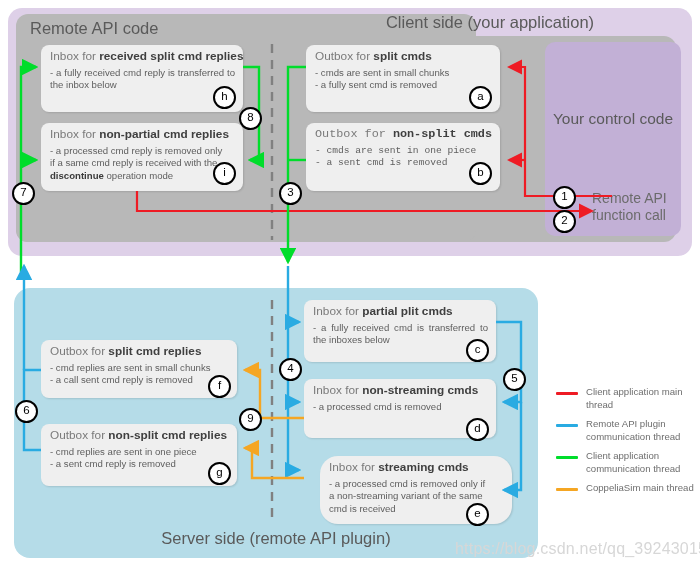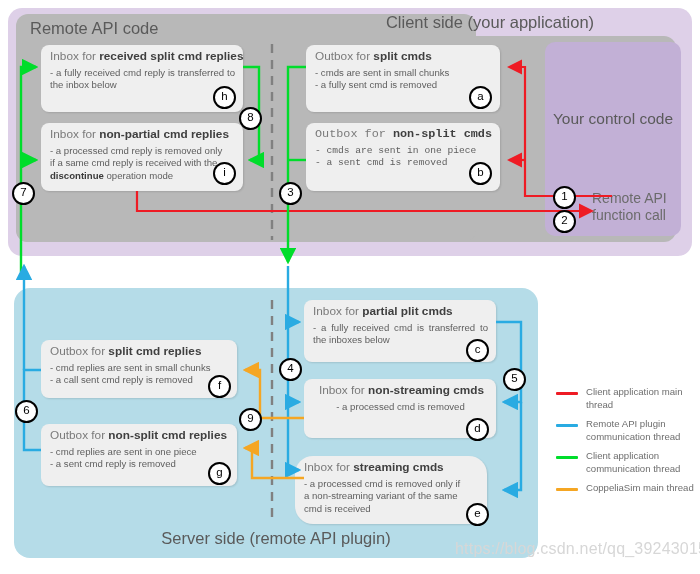--- a/index.html
+++ b/index.html
@@ -109,29 +109,29 @@
   <div class="mk" style="left:469px;top:162px;">b</div>
 
   <div class="box" style="left:304px;top:300px;width:192px;height:62px;">
     <div class="hd"><span>Inbox for </span><b>partial plit cmds</b></div>
     <div class="bd just">
         <p>- a fully received cmd is transferred to the inboxes below</p>
       </div>
   </div>
   <div class="mk" style="left:466px;top:339px;">c</div>
 
-  <div class="box" style="left:304px;top:379px;width:192px;height:59px;text-align:center;">
+  <div class="box" style="left:304px;top:379px;width:192px;height:59px;">
     <div class="hd"><span>Inbox for </span><b>non-streaming cmds</b></div>
     <div class="bd">
         <p>- a processed cmd is removed</p>
       </div>
   </div>
   <div class="mk" style="left:466px;top:418px;">d</div>
 
-  <div class="box" style="left:295px;top:456px;width:192px;height:68px;border-radius:18px;">
+  <div class="box" style="left:320px;top:456px;width:192px;height:68px;border-radius:18px;">
     <div class="hd"><span>Inbox for </span><b>streaming cmds</b></div>
     <div class="bd">
         <p>- a processed cmd is removed only if<br>a non-streaming variant of the same<br>cmd is received</p>
       </div>
   </div>
   <div class="mk" style="left:466px;top:503px;">e</div>
 
   <div class="box" style="left:41px;top:340px;width:196px;height:58px;">
     <div class="hd"><span>Outbox for </span><b>split cmd replies</b></div>
     <div class="bd">

